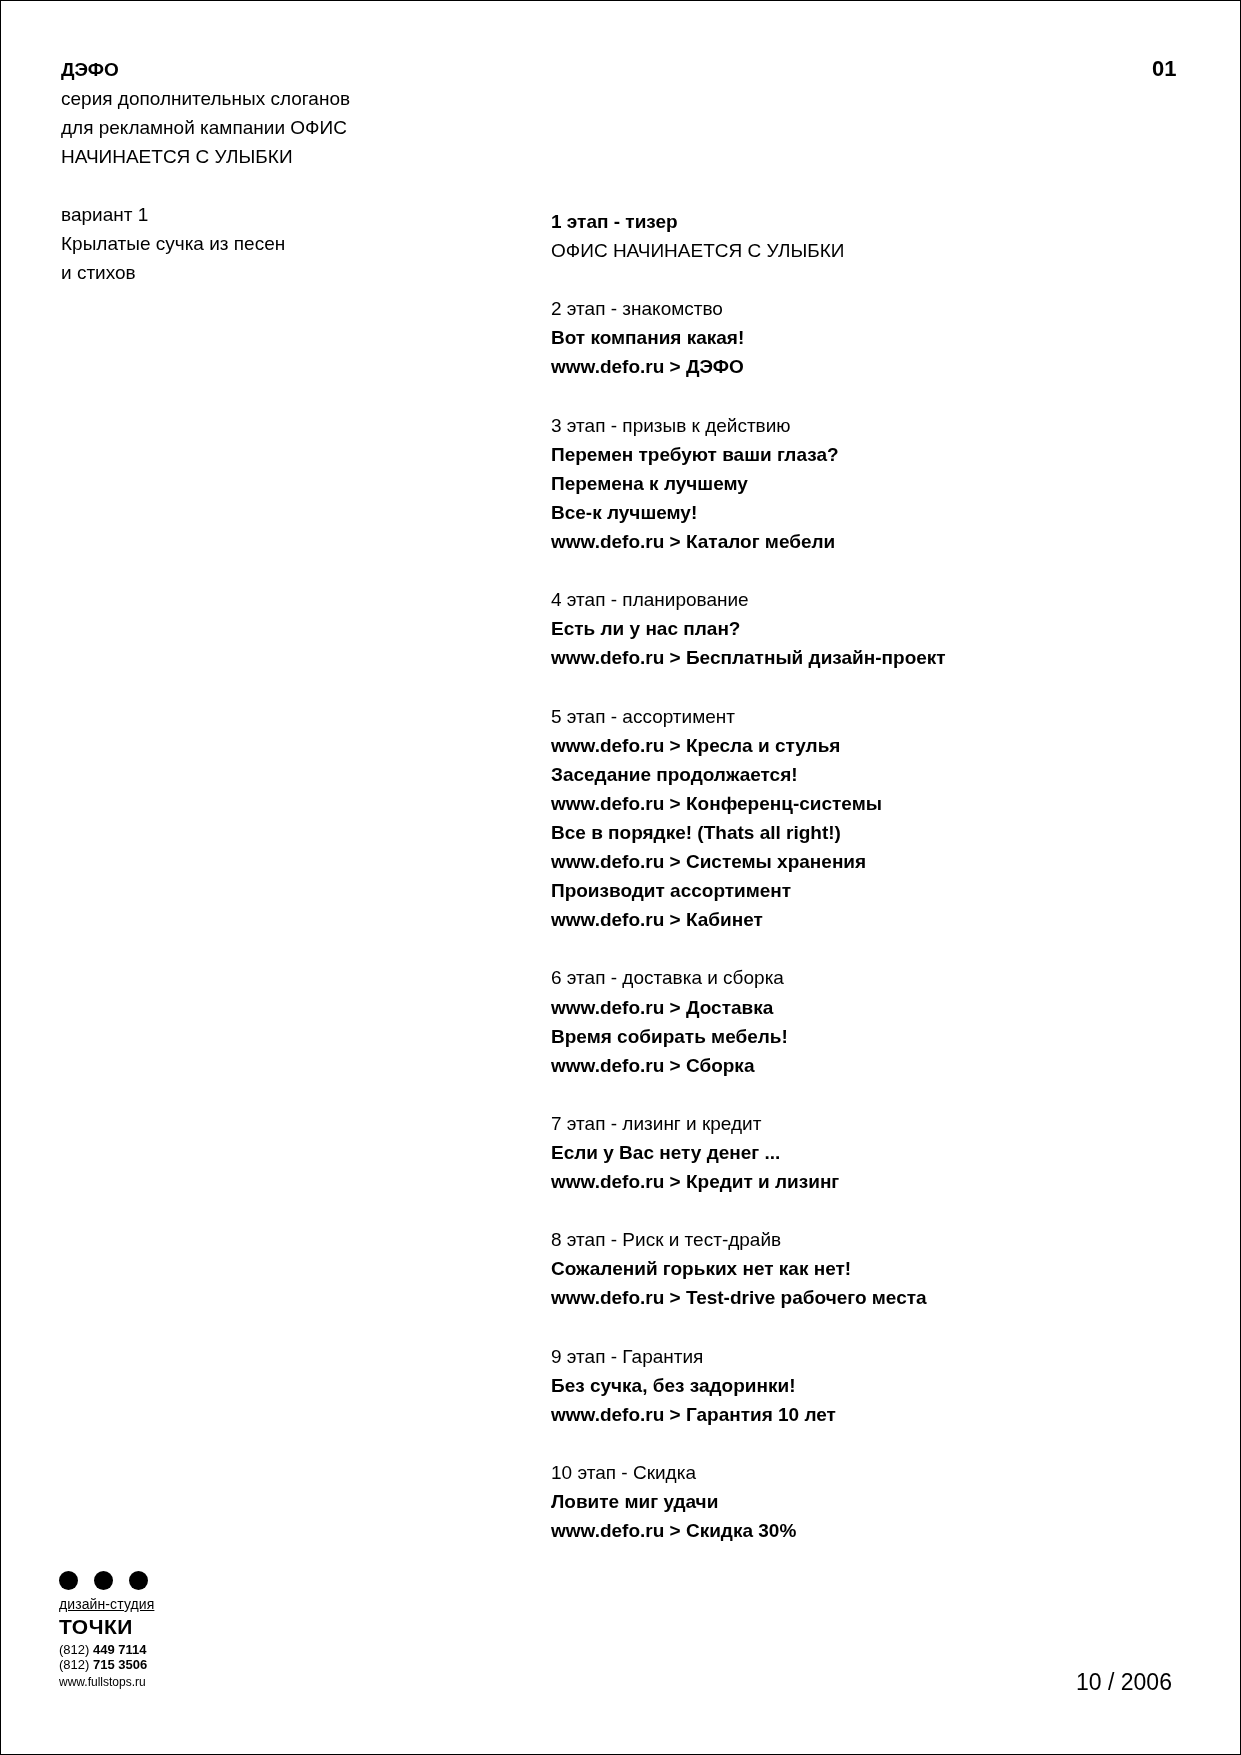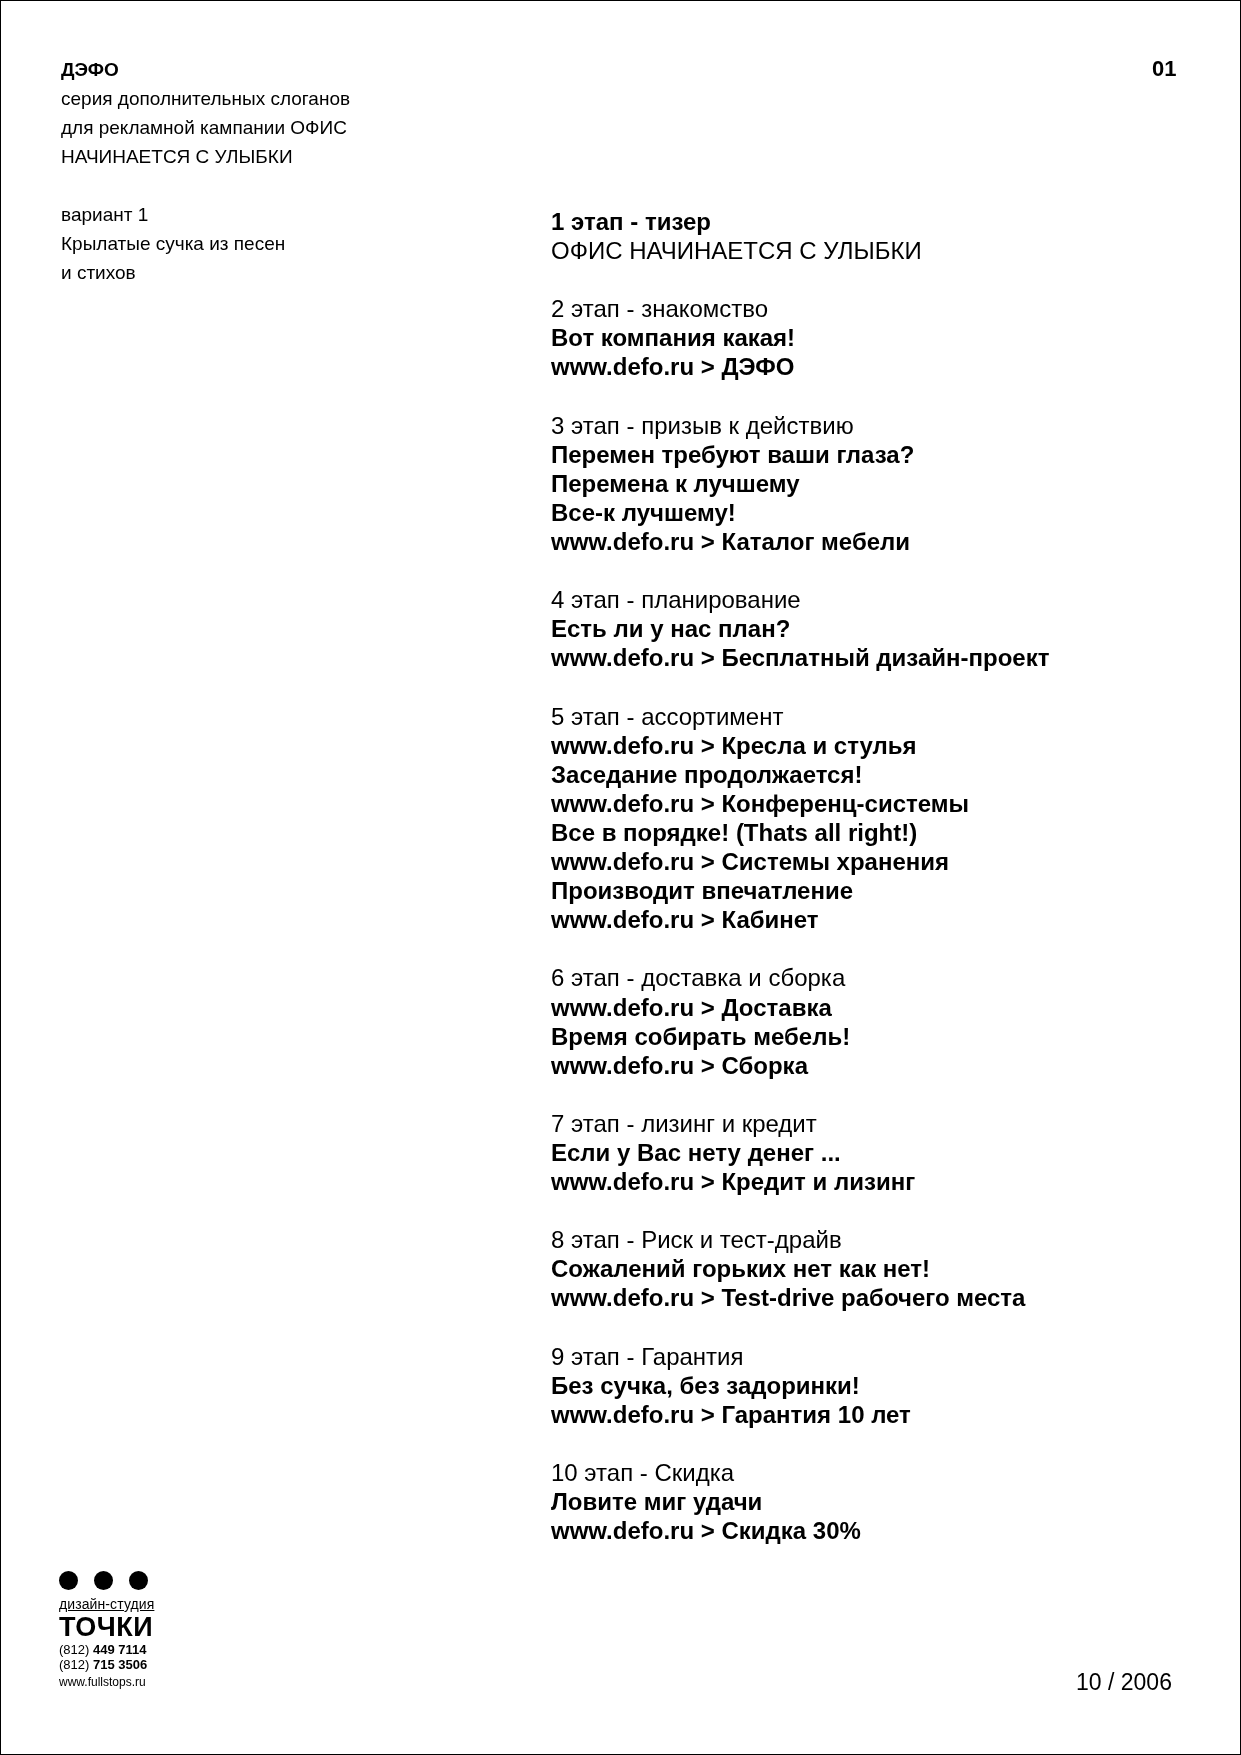--- a/index.html
+++ b/index.html
@@ -51,21 +51,21 @@
       position: absolute;
       left: 1076px;
       top: 1669px;
       font-size: 23px;
       text-align: right;
     }
     .stages {
       position: absolute;
       left: 551px;
       top: 207px;
-      font-size: 24px;
+      font-size: 19px;
       line-height: 29.1px;
       width: 640px;
     }
     .stage {
       margin-bottom: 29.1px;
     }
     .stage .head { font-weight: normal; }
     .stage .head.bold { font-weight: bold; }
     .stage .line { font-weight: bold; }
     .stage .line.normal { font-weight: normal; }
@@ -88,21 +88,21 @@
       background: #000;
     }
     .logo .studio {
       font-size: 14px;
       margin-top: 6px;
       line-height: 14px;
       letter-spacing: 0.1px;
       text-decoration: underline;
     }
     .logo .brand {
-      font-size: 27px;
+      font-size: 21px;
       font-weight: bold;
       line-height: 30px;
       letter-spacing: 0.5px;
       margin-top: 1px;
     }
     .logo .phone {
       font-size: 13px;
       line-height: 15px;
     }
     .logo .phone b { font-weight: bold; }
@@ -158,21 +158,21 @@
     <div class="line">www.defo.ru &gt; Бесплатный дизайн-проект</div>
   </div>
 
   <div class="stage">
     <div class="head">5 этап - ассортимент</div>
     <div class="line">www.defo.ru &gt; Кресла и стулья</div>
     <div class="line">Заседание продолжается!</div>
     <div class="line">www.defo.ru &gt; Конференц-системы</div>
     <div class="line">Все в порядке! (Thats all right!)</div>
     <div class="line">www.defo.ru &gt; Системы хранения</div>
-    <div class="line">Производит впечатление</div>
+    <div class="line">Производит ассортимент</div>
     <div class="line">www.defo.ru &gt; Кабинет</div>
   </div>
 
   <div class="stage">
     <div class="head">6 этап - доставка и сборка</div>
     <div class="line">www.defo.ru &gt; Доставка</div>
     <div class="line">Время собирать мебель!</div>
     <div class="line">www.defo.ru &gt; Сборка</div>
   </div>
 

